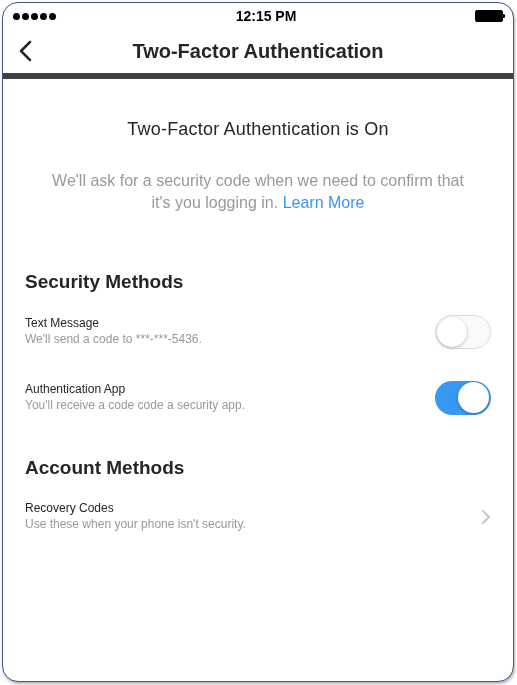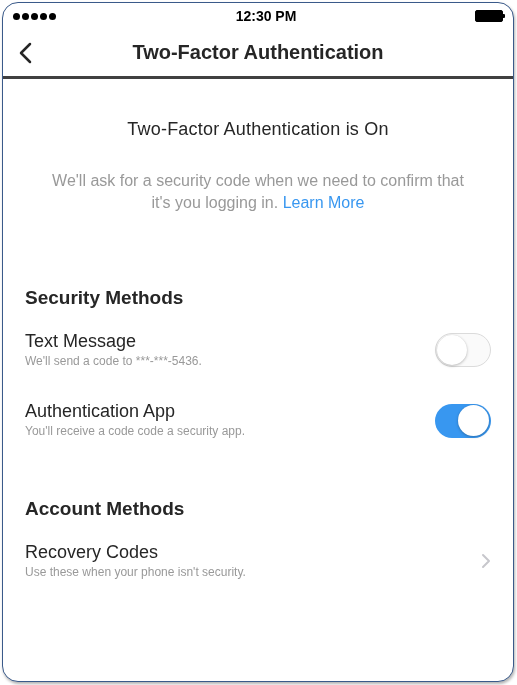--- a/index.html
+++ b/index.html
@@ -71,21 +71,21 @@
       top: 3px;
       width: 2px;
       height: 4px;
       background: #000;
       border-radius: 0 1px 1px 0;
     }
     .nav-bar {
       height: 50px;
       display: flex;
       align-items: center;
-      border-bottom: 3px solid #404040;
+      border-bottom: 6px solid #404040;
       position: relative;
     }
     .back-button {
       width: 44px;
       height: 44px;
       display: flex;
       align-items: center;
       justify-content: center;
       cursor: pointer;
     }
@@ -121,34 +121,34 @@
       padding: 0 10px;
     }
     .hero-sub .link {
       color: #3897f0;
       cursor: pointer;
     }
     .section-header {
       font-size: 19px;
       font-weight: 700;
       color: #262626;
-      margin-top: 44px;
+      margin-top: 28px;
       margin-bottom: 4px;
     }
     .row {
       display: flex;
       align-items: center;
       justify-content: space-between;
       padding: 18px 0 14px;
     }
     .row-left {
       flex: 1;
     }
     .row-title {
-      font-size: 18px;
+      font-size: 12px;
       font-weight: 400;
       color: #262626;
     }
     .row-sub {
       font-size: 12px;
       color: #999;
       margin-top: 2px;
       line-height: 1.3;
     }
     .toggle {
@@ -199,21 +199,21 @@
 <div class="device-frame">
 
   <div class="status-bar">
     <div class="status-left">
       <div class="signal-dot"></div>
       <div class="signal-dot"></div>
       <div class="signal-dot"></div>
       <div class="signal-dot"></div>
       <div class="signal-dot"></div>
     </div>
-    <div class="status-time">12:30 PM</div>
+    <div class="status-time">12:15 PM</div>
     <div class="status-right">
       <div class="battery"></div>
     </div>
   </div>
 
   <div class="nav-bar">
     <div class="back-button">
       <svg width="14" height="22" viewBox="0 0 14 22" fill="none">
         <path d="M12 2 L3 11 L12 20" stroke="#262626" stroke-width="2.5" stroke-linecap="round" stroke-linejoin="round"></path>
       </svg>

